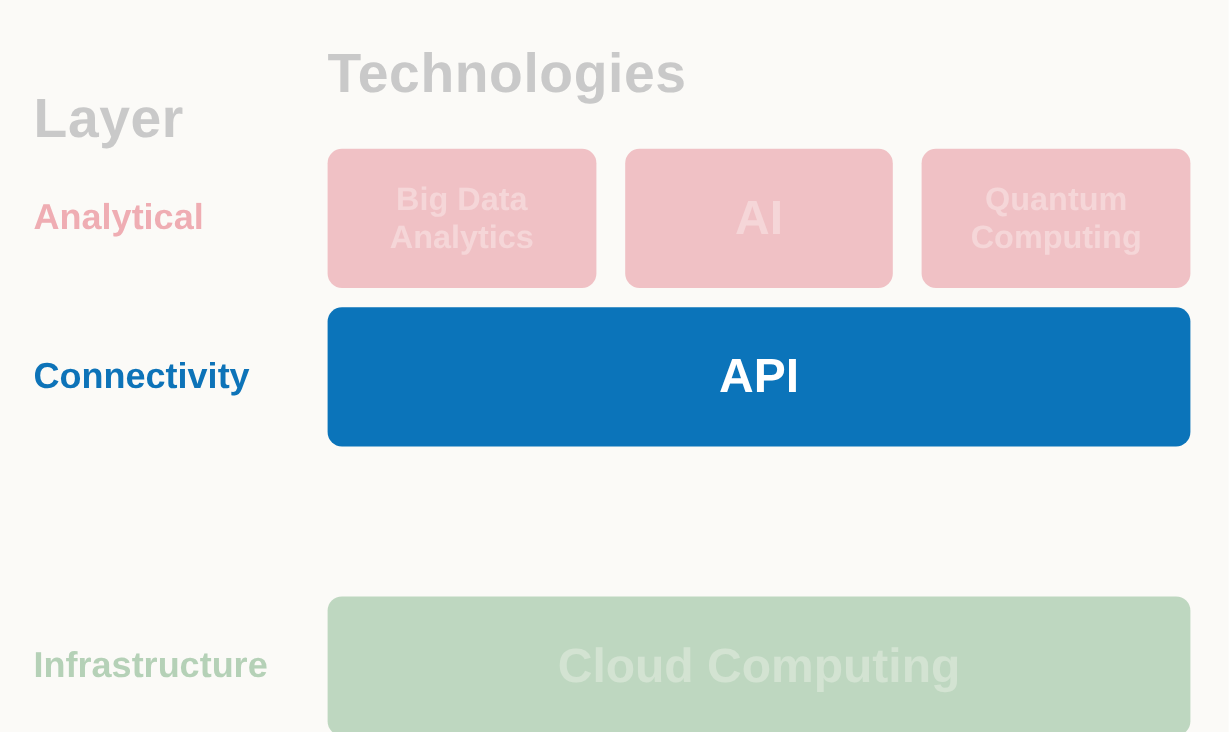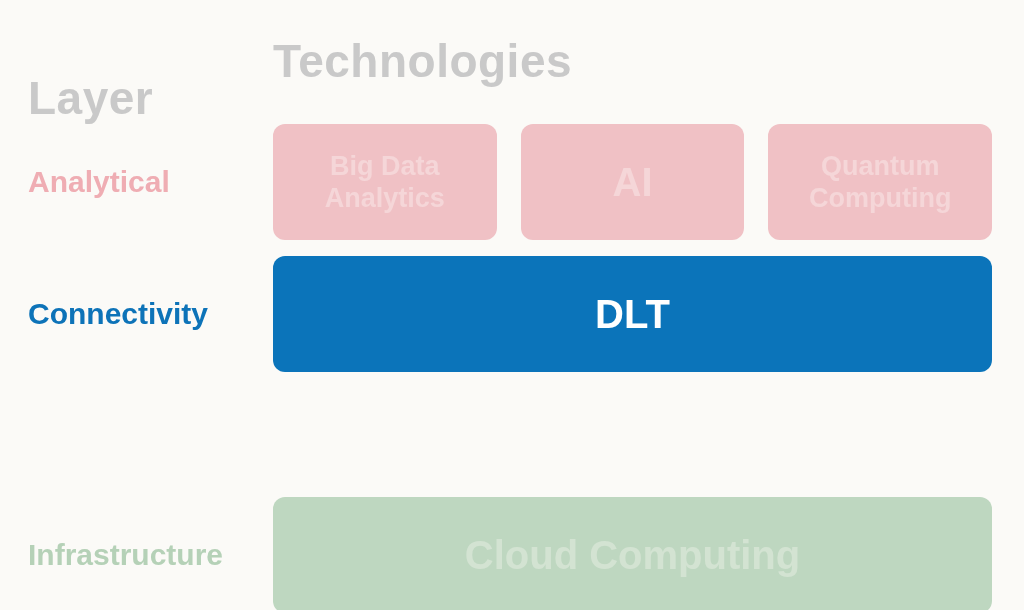--- a/index.html
+++ b/index.html
@@ -104,21 +104,21 @@
     <div class="boxes">
       <div class="box box-pink box-sm">Big Data Analytics</div>
       <div class="box box-pink">AI</div>
       <div class="box box-pink box-sm">Quantum Computing</div>
     </div>
   </div>
 
   <div class="row row2">
     <div class="row-label label-connectivity">Connectivity</div>
     <div class="boxes">
-      <div class="box box-blue">DLT</div>
+      <div class="box box-blue">API</div>
     </div>
   </div>
 
 
   <div class="row row4">
     <div class="row-label label-infrastructure">Infrastructure</div>
     <div class="boxes">
       <div class="box box-green">Cloud Computing</div>
     </div>
   </div>

